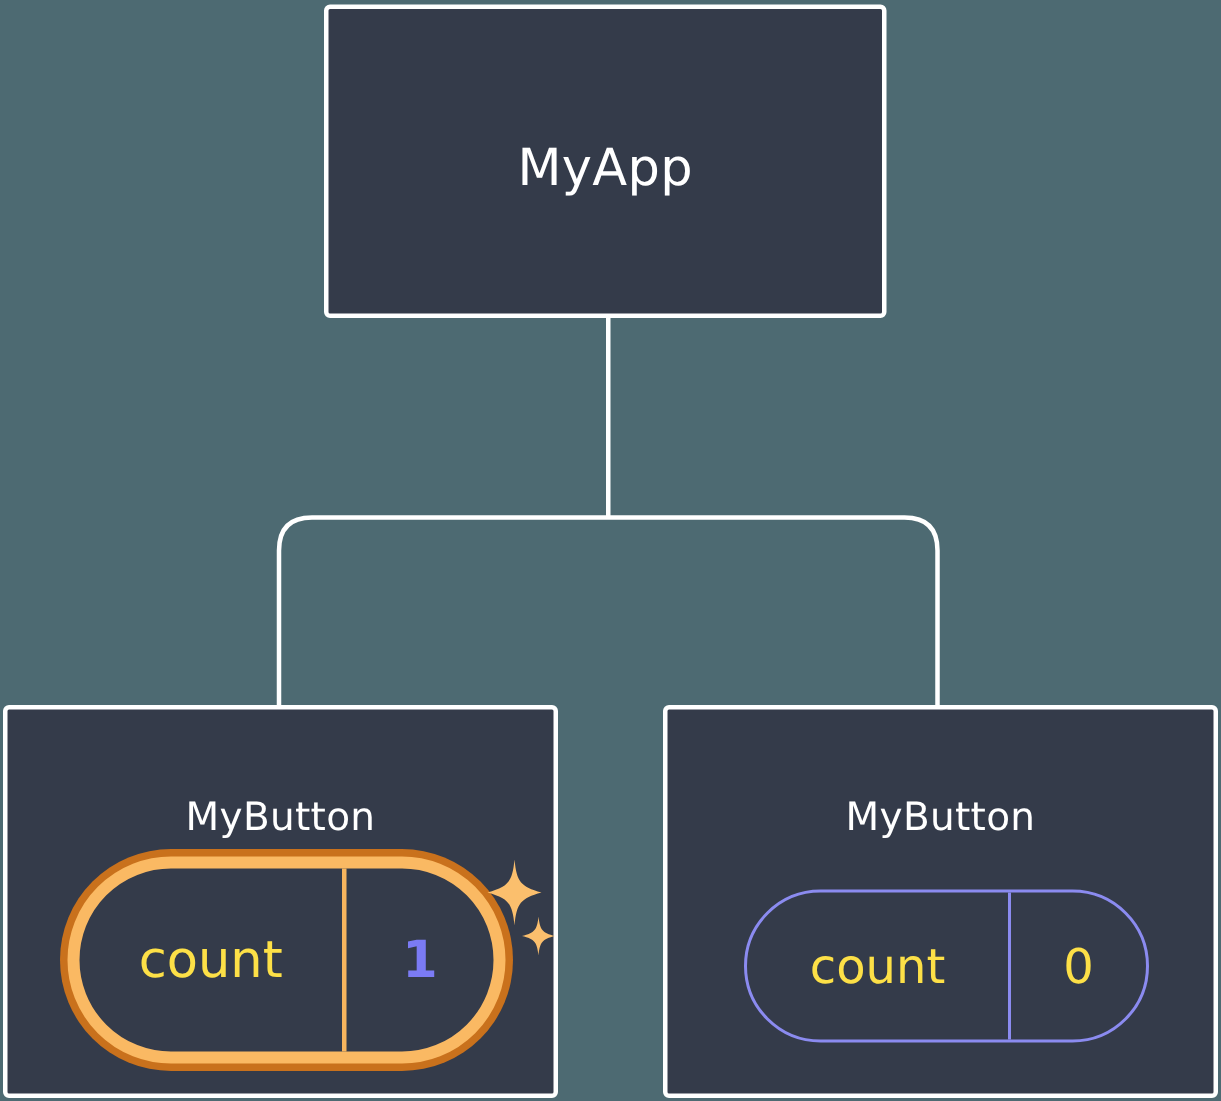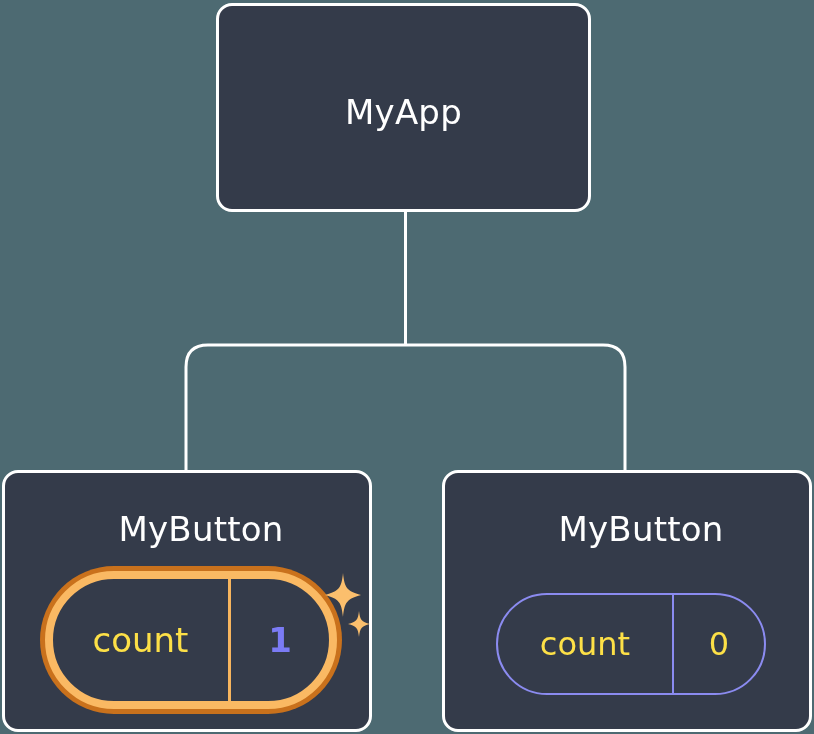--- a/index.html
+++ b/index.html
@@ -26,21 +26,21 @@
     height: 734px;
     pointer-events: none;
   }
 
   
   .node {
     position: absolute;
     box-sizing: border-box;
     background: #343b4a;
     border: 3px solid #ffffff;
-    border-radius: 16px;
+    border-radius: 4px;
   }
   .node-root {
     left: 216px;
     top: 3px;
     width: 375px;
     height: 209px;
   }
   .node-child-left {
     left: 2px;
     top: 470px;
@@ -61,23 +61,22 @@
     text-align: center;
     color: #ffffff;
     letter-spacing: 0.2px;
   }
   .node-root .node-title {
     top: 86px;
     font-size: 34px;
   }
   .node-child-left .node-title,
   .node-child-right .node-title {
-    top: 36px;
-    font-size: 34px;
-    padding-left: 14px;
+    top: 57px;
+    font-size: 26px;
   }
 
   
   .pill {
     position: absolute;
     box-sizing: border-box;
     display: flex;
     align-items: stretch;
     border-radius: 999px;
     background: #343b4a;

